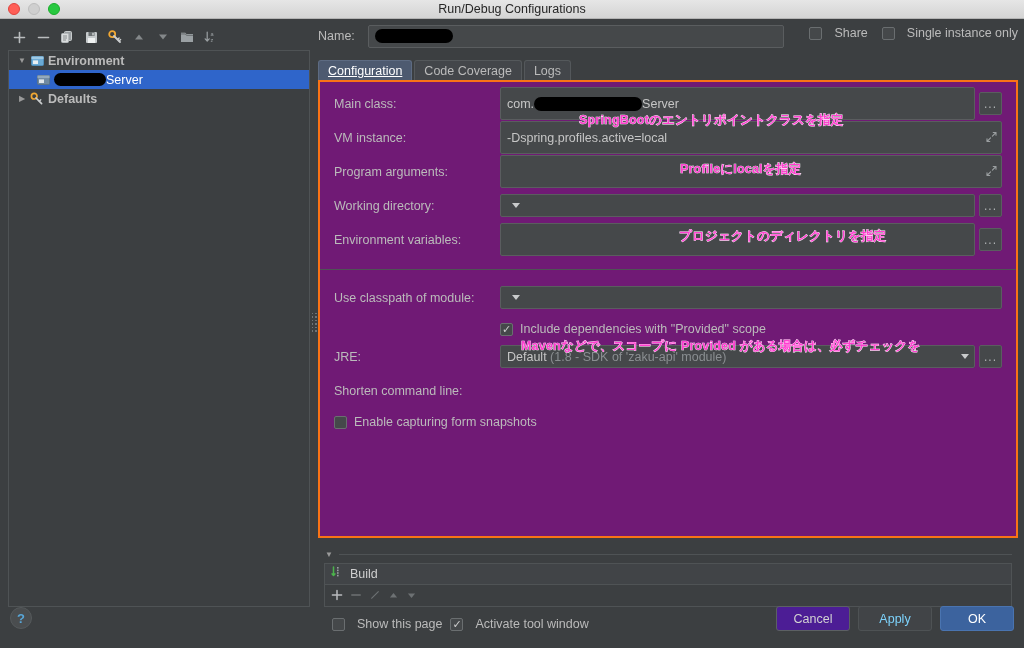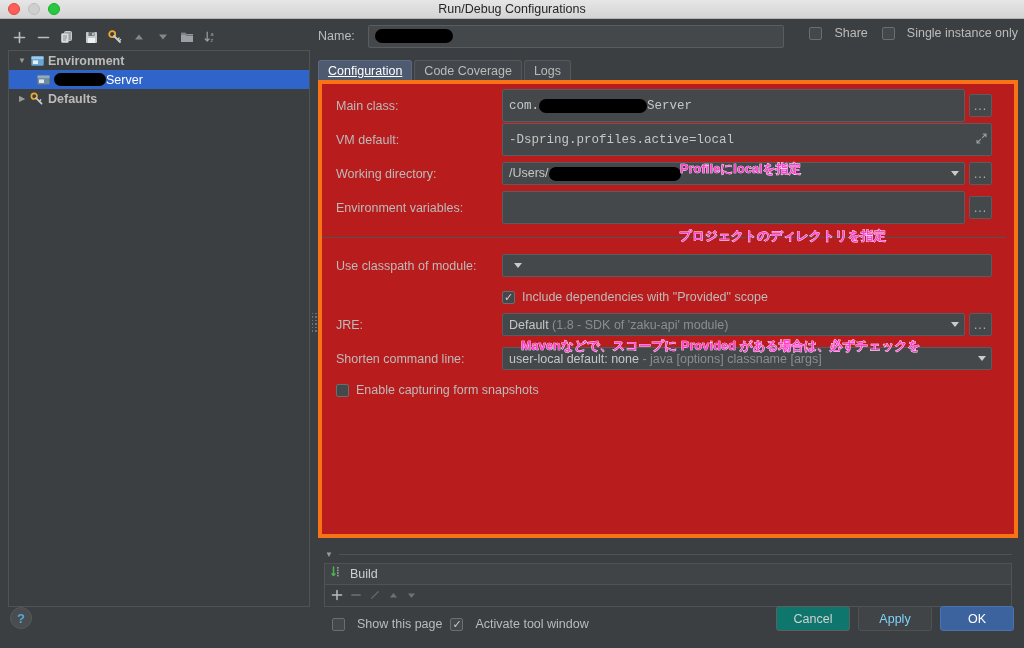--- a/index.html
+++ b/index.html
@@ -101,31 +101,31 @@
   .tabs { display: flex; align-items: flex-end; height: 22px; margin-top: 10px; gap: 2px; }
   .tab {
     height: 20px; padding: 0 9px; display: flex; align-items: center;
     font-size: 12.5px; color: #bbbbbb;
     background: #43464a; border: 1px solid #54585b; border-bottom: none;
     border-radius: 3px 3px 0 0;
   }
   .tab.active { background: #4d5a70; color: #ffffff; border-color: #5d6b82; text-decoration: underline; }
 
   .panel {
-    border: 4px solid #f97316; background: #b91c1c;
-    padding: 10px 8px 0 0; height: 458px; position: relative;
+    border: 2px solid #f97316; background: #701a75;
+    padding: 10px 0 0 0; height: 458px; position: relative;
   }
 
   .form-row { display: flex; align-items: center; height: 23px; margin: 0 14px 11px 14px; }
   .form-label { font-size: 12.5px; color: #bbbbbb; width: 166px; flex: none; }
   .ctl { position: relative; flex: 1; display: flex; align-items: center; gap: 4px; }
   .field {
     background: #45484a; border: 1px solid #5a5d5f; border-radius: 2px;
     height: 33px; display: flex; align-items: center; padding: 0 6px;
-    font-size: 12.5px; color: #c6c6c6; flex: 1; overflow: hidden; white-space: nowrap; font-family: Liberation Mono, monospace;
+    font-size: 12.5px; color: #c6c6c6; flex: 1; overflow: hidden; white-space: nowrap;
   }
   .btn-ellipsis {
     width: 23px; height: 23px; flex: none;
     background: #45484a; border: 1px solid #5a5d5f; border-radius: 2px;
     display: flex; align-items: center; justify-content: center;
     color: #b0b3b5; font-size: 12px; letter-spacing: 1px; line-height: 1;
   }
   .caret { width: 0; height: 0; border-left: 4px solid transparent; border-right: 4px solid transparent; border-top: 5px solid #c9cbcc; }
   .expand-ico {
     position: absolute; right: 5px; top: 50%; transform: translateY(-50%);
@@ -167,21 +167,21 @@
   .help-btn {
     position: absolute; left: 10px; top: 11px; width: 22px; height: 22px; border-radius: 50%;
     background: #4a4d4f; border: 1px solid #55595b;
     display: flex; align-items: center; justify-content: center;
     color: #58a6d8; font-size: 13px; font-weight: bold;
   }
   .dlg-btns { position: absolute; right: 10px; top: 10px; display: flex; gap: 8px; }
   .dlg-btn {
     min-width: 74px; height: 25px; border-radius: 3px;
     display: flex; align-items: center; justify-content: center;
-    font-size: 12.5px; background: #0f766e; border: 1px solid #5c6063; color: #d2d2d2;
+    font-size: 12.5px; background: #4c1d95; border: 1px solid #5c6063; color: #d2d2d2;
   }
   .dlg-btn.disabled { color: #7dd3fc; background: #414447; border-color: #4e5254; text-align: right; }
   .dlg-btn.primary { background: #3c639e; border-color: #4a74b0; color: #ffffff; }
 </style>
 </head>
 <body>
 
 <div id="app">
 
   <div class="titlebar">
@@ -350,39 +350,51 @@
           <div class="field">
             <span>com.</span>
               <span class="redact" style="width:108px;height:14px;"></span>
               <span>Server</span>
           </div>
           <div class="btn-ellipsis">...</div>
         </div>
       </div>
 
       <div class="form-row">
-        <span class="form-label">VM default:</span>
+        <span class="form-label">VM instance:</span>
         <div class="ctl">
           <div class="field">
             <span>-Dspring.profiles.active=local</span>
             <span class="expand-ico">
               <svg width="11" height="11" viewBox="0 0 11 11">
                   <path d="M10 1L6.4 4.6M10 1H7.2M10 1v2.8M1 10l3.6-3.6M1 10h2.8M1 10V7.2" stroke="#9a9ea0" stroke-width="1.1" fill="none" stroke-linecap="round"></path>
                 </svg>
             </span>
           </div>
         </div>
       </div>
 
+      <div class="form-row">
+        <span class="form-label">Program arguments:</span>
+        <div class="ctl">
+          <div class="field">
+            <span></span>
+            <span class="expand-ico">
+              <svg width="11" height="11" viewBox="0 0 11 11">
+                  <path d="M10 1L6.4 4.6M10 1H7.2M10 1v2.8M1 10l3.6-3.6M1 10h2.8M1 10V7.2" stroke="#9a9ea0" stroke-width="1.1" fill="none" stroke-linecap="round"></path>
+                </svg>
+            </span>
+          </div>
+        </div>
+      </div>
 
       <div class="form-row">
         <span class="form-label">Working directory:</span>
         <div class="ctl">
           <div class="combo">
-            <span class="combo-text"><span>/Users/</span><span class="redact" style="width:132px;height:14px;"></span></span>
             <span class="combo-arrow">
                 <span class="caret"></span>
               </span>
           </div>
           <div class="btn-ellipsis">...</div>
         </div>
       </div>
 
       <div class="form-row">
         <span class="form-label">Environment variables:</span>
@@ -420,28 +432,20 @@
             <span class="combo-arrow">
                 <span class="caret"></span>
               </span>
           </div>
           <div class="btn-ellipsis">...</div>
         </div>
       </div>
 
       <div class="form-row">
         <span class="form-label">Shorten command line:</span>
-        <div class="ctl">
-          <div class="combo">
-            <span class="combo-text"><span>user-local default: none</span> <span style="color:#8a8e91;">- java [options] classname [args]</span></span>
-            <span class="combo-arrow">
-                <span class="caret"></span>
-              </span>
-          </div>
-        </div>
       </div>
 
       <div class="inline-chk" style="margin-left:14px;margin-top:9px;">
         <span class="chkbox"></span>
         <span>Enable capturing form snapshots</span>
       </div>
     </div>
 
     <div class="bl-header">
       <span class="tri" style="width:10px;">▼</span>
@@ -491,20 +495,21 @@
         <span class="chkbox"></span>
         <span>Show this page</span>
       </label>
       <label class="chk-wrap">
         <span class="chkbox checked"></span>
         <span>Activate tool window</span>
       </label>
     </div>
   </div>
 
+  <div class="anno" style="left:579px; top:112px;">SpringBootのエントリポイントクラスを指定</div>
   <div class="anno" style="left:680px; top:161px;">Profileにlocalを指定</div>
   <div class="anno" style="left:679px; top:228px;">プロジェクトのディレクトリを指定</div>
   <div class="anno" style="left:521px; top:338px;">Mavenなどで、スコープに Provided がある場合は、必ずチェックを</div>
 
   <div class="footer">
     <div class="help-btn">?</div>
     <div class="dlg-btns">
       <div class="dlg-btn">Cancel</div>
       <div class="dlg-btn disabled">Apply</div>
       <div class="dlg-btn primary">OK</div>

